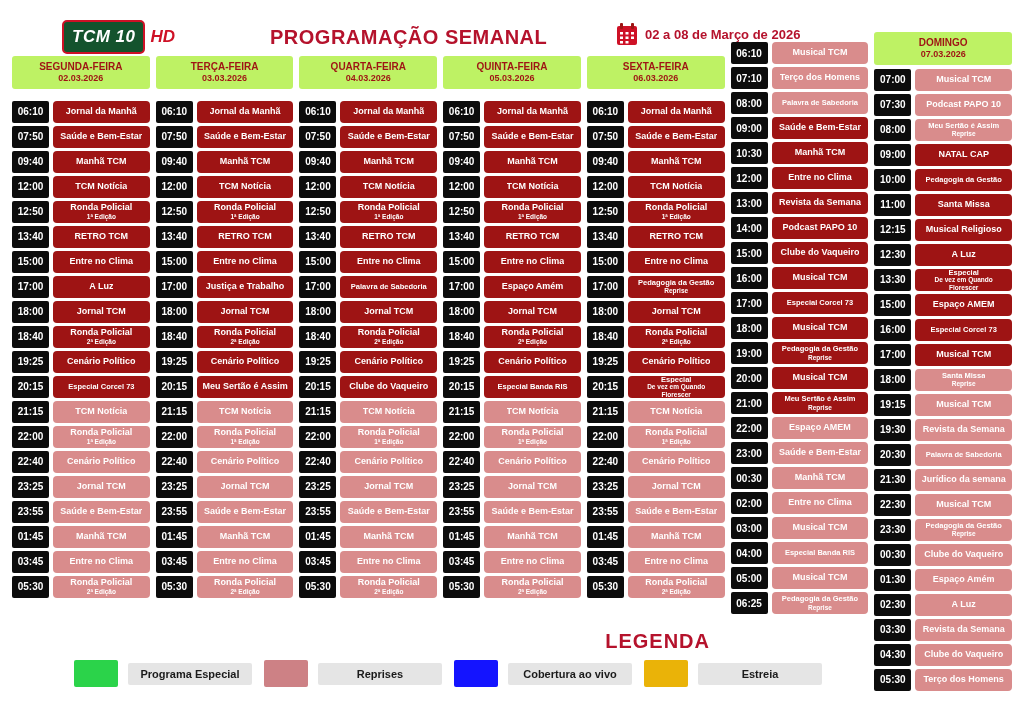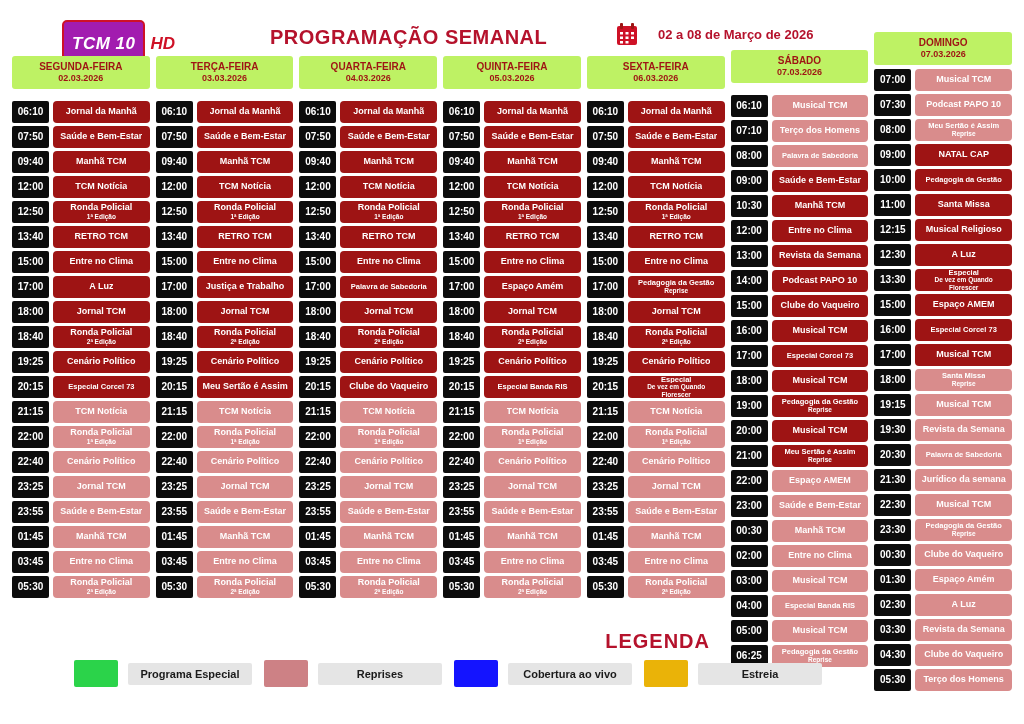--- a/index.html
+++ b/index.html
@@ -4,29 +4,29 @@
 <style>
   html,body { margin:0; padding:0; }
   body {
     width:1024px; height:724px; position:relative; overflow:hidden;
     background:#ffffff;
     font-family:"Liberation Sans","DejaVu Sans",sans-serif;
   }
   
   .logo { position:absolute; top:20px; left:62px; display:flex; align-items:center; gap:5px; }
   .logo-box {
-    background:#a21caf; color:#fff; font-weight:800; font-size:17px; font-style:italic;
-    padding:12px 8px; border-radius:5px; border:2px solid #ce1126; letter-spacing:.5px;
+    background:#14532d; color:#fff; font-weight:800; font-size:17px; font-style:italic;
+    padding:5px 8px; border-radius:5px; border:2px solid #ce1126; letter-spacing:.5px;
   }
   .logo-hd { color:#ce1126; font-weight:800; font-size:17px; font-style:italic; }
   .main-title {
     position:absolute; top:26px; left:270px; width:360px; 
     color:#b5122c; font-weight:800; font-size:20px; letter-spacing:.5px;
   }
-  .date-row { position:absolute; top:22px; left:616px; display:flex; align-items:center; gap:20px;justify-content:flex-end; }
+  .date-row { position:absolute; top:22px; left:616px; display:flex; align-items:center; gap:7px;justify-content:flex-end; }
   .date-text { color:#b5122c; font-weight:800; font-size:13px; }
   .cal-icon { width:22px; height:24px; }
   
   .board { position:absolute; top:30px; left:12px; width:1000px; height:680px; display:flex; gap:6px; }
   .day-col { flex:1 1 0; min-width:0; display:flex; flex-direction:column; }
   .day-header {
     background:#bef264; border-radius:3px; color:#9e1414; text-align:center;
     font-weight:800; padding:4px 2px; line-height:1.3;
   }
   .day-name { font-size:10px; display:block; }
@@ -749,24 +749,20 @@
         <div class="prog-row">
           <div class="time-box">05:30</div>
           <div class="prog-box reprise">
             <span class="prog-title">Ronda Policial</span>
             <span class="prog-sub">2ª Edição</span>
           </div>
         </div>
       </div>
     </div>
     <div class="day-col col-sat">
-      <div class="day-header">
-        <span class="day-name">SÁBADO</span>
-        <span class="day-date">07.03.2026</span>
-      </div>
       <div class="rows">
         <div class="prog-row">
           <div class="time-box">06:10</div>
           <div class="prog-box reprise">
             <span class="prog-title">Musical TCM</span>
           </div>
         </div>
         <div class="prog-row">
           <div class="time-box">07:10</div>
           <div class="prog-box reprise">

